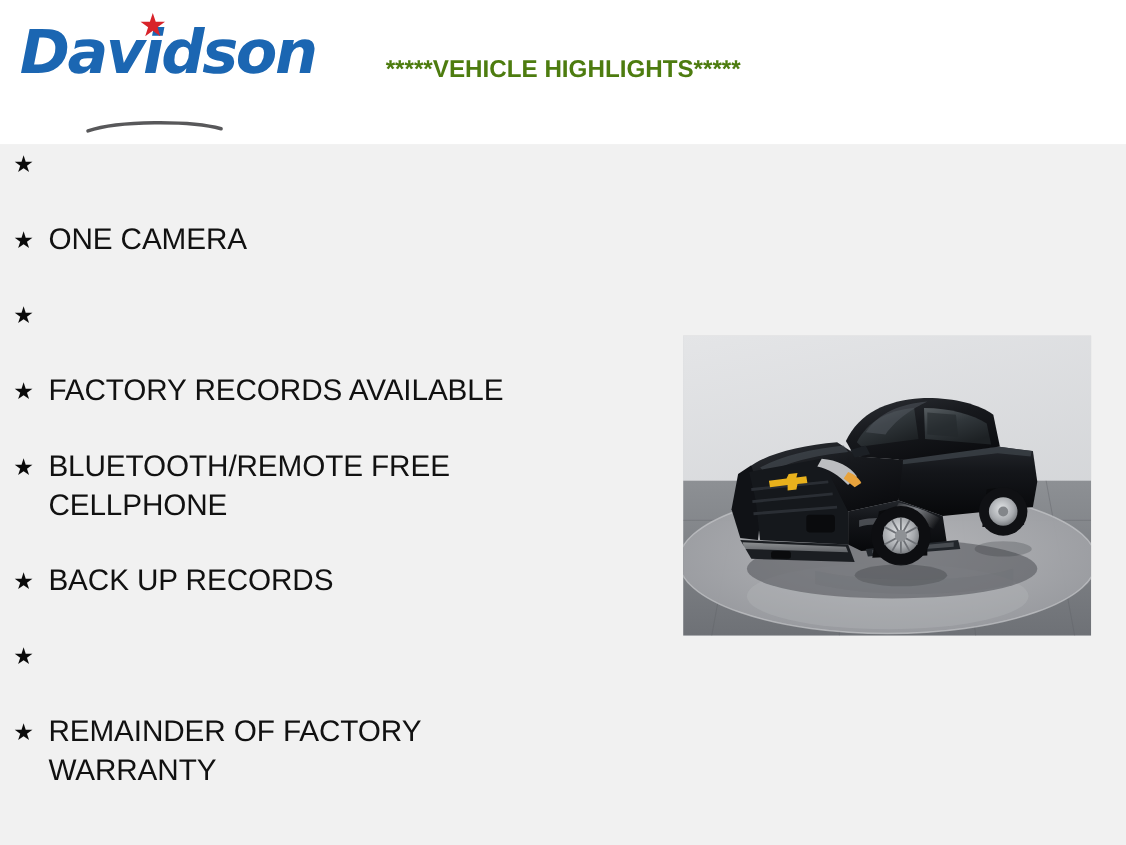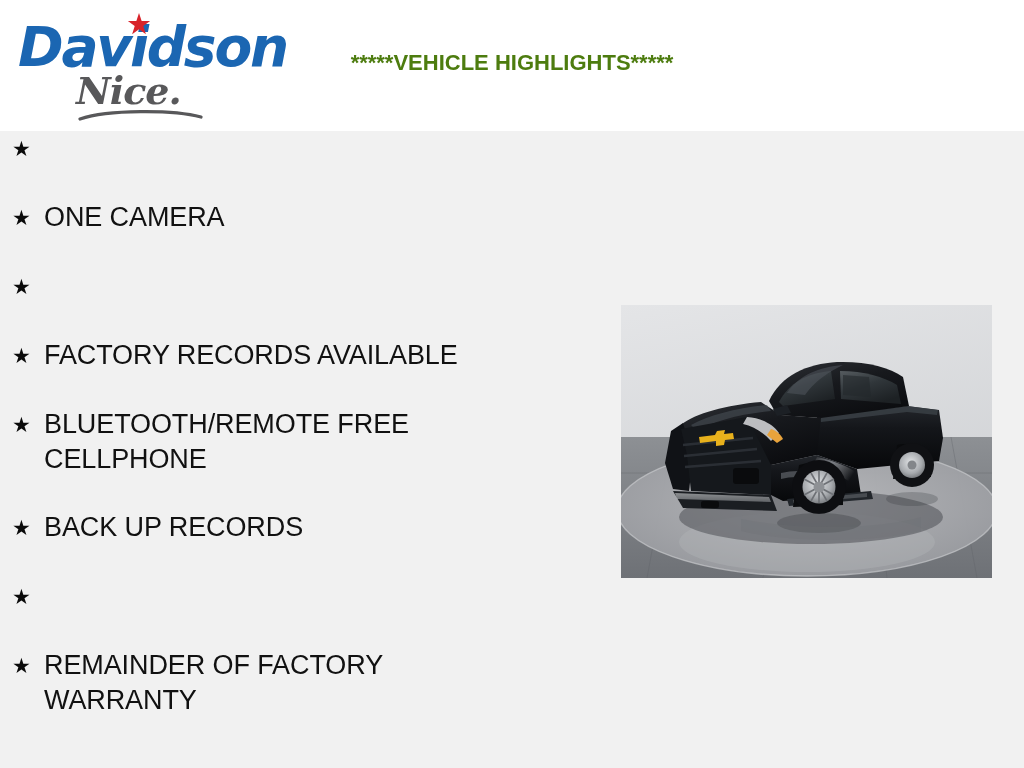--- a/index.html
+++ b/index.html
@@ -155,21 +155,20 @@
 </head>
 <body>
 
 <div id="page">
 
   <div id="header"></div>
 
   <div id="logo">
     <div id="logo-wordmark">Davidson</div>
     <div id="logo-star">★</div>
-    <div id="logo-script">Nice.</div>
     <div id="logo-swoosh">
       <svg viewBox="0 0 125 14" xmlns="http://www.w3.org/2000/svg">
         <path d="M2,11 C30,1.5 95,1.5 123,9" fill="none" stroke="#58585a" stroke-width="3.2" stroke-linecap="round"></path>
       </svg>
     </div>
   </div>
 
   <div id="title">*****VEHICLE HIGHLIGHTS*****</div>
 
   <ul id="highlights">

